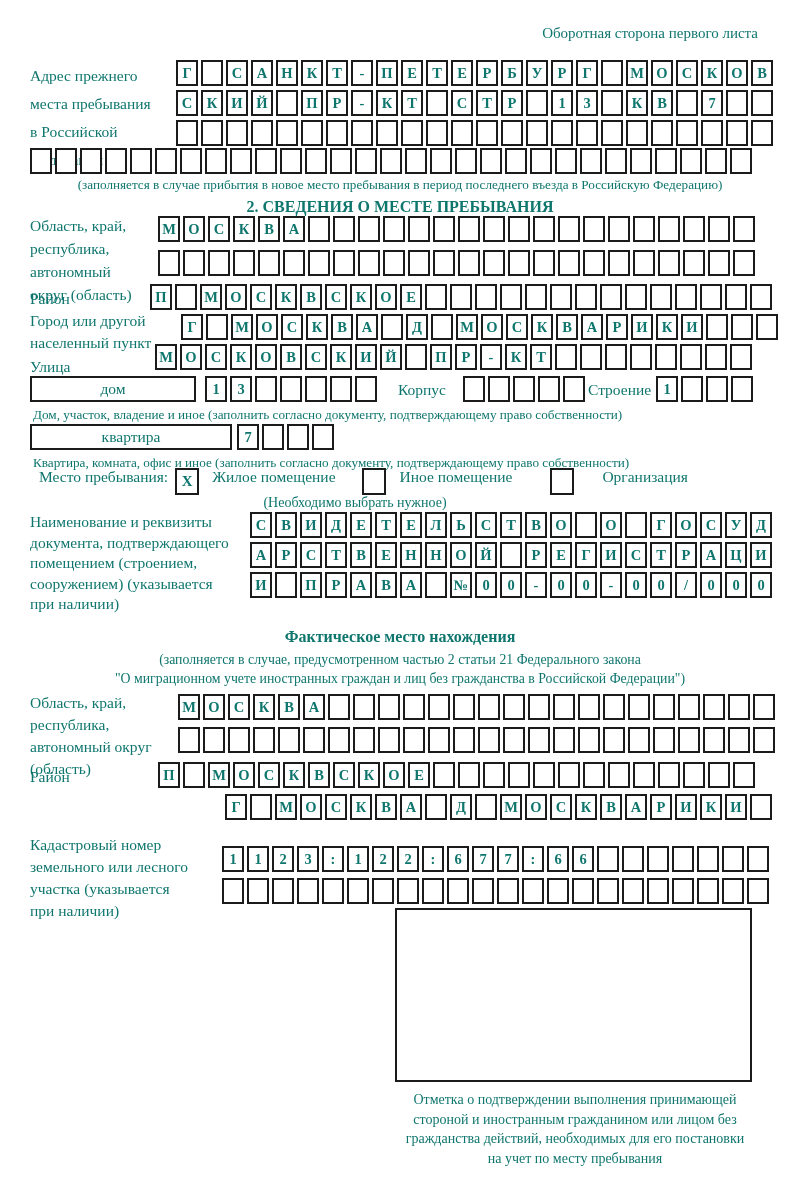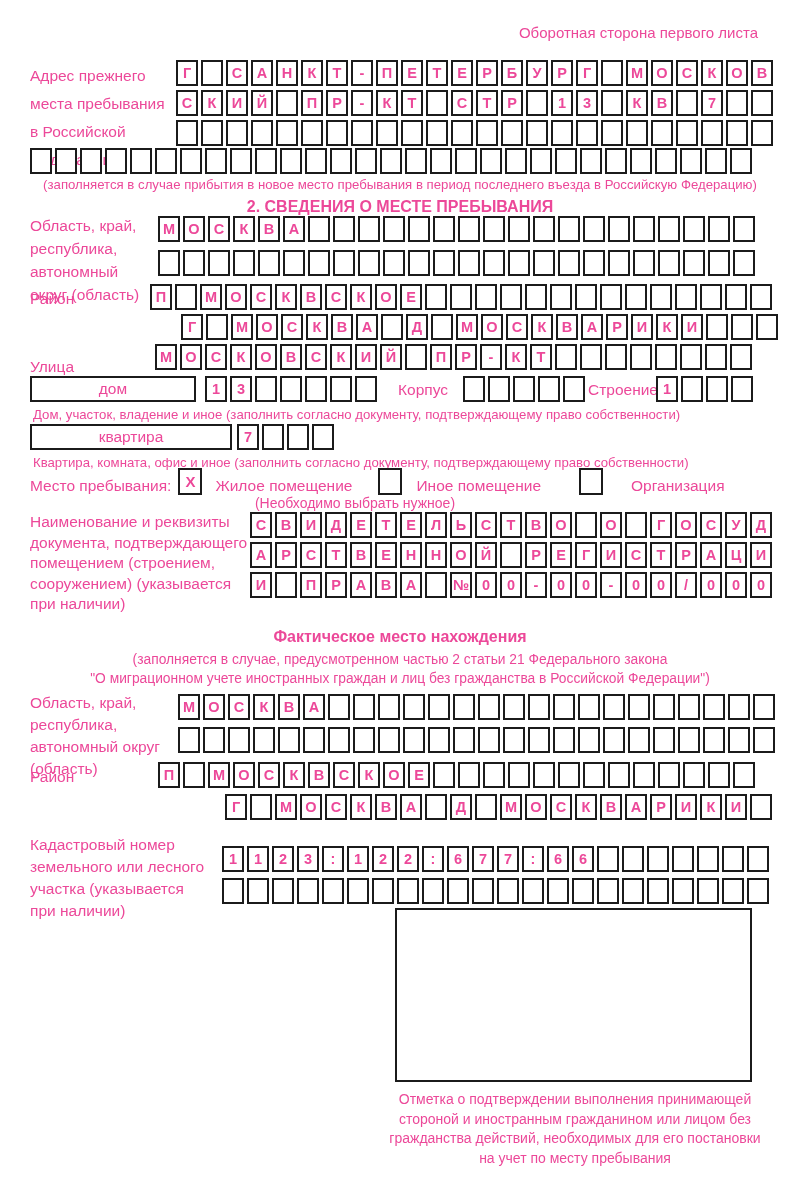--- a/index.html
+++ b/index.html
@@ -1,28 +1,28 @@
 <!DOCTYPE html>
 <html><head>
 <meta charset="utf-8">
 <style>
   html,body{margin:0;padding:0;background:#fff;}
   .page{position:relative;width:800px;height:1180px;background:#ffffff;
-        font-family:Liberation Sans, sans-serif;color:#ec4899;overflow:hidden;}
+        font-family:Liberation Serif, serif;color:#0f766e;overflow:hidden;}
   .lbl{position:absolute;font-size:15.5px;line-height:22px;white-space:nowrap;}
   .lbl-sm{position:absolute;font-size:13.2px;white-space:nowrap;}
   .center{left:0;width:800px;text-align:center;white-space:normal;}
   .bold{font-weight:bold;}
   .boxrow{position:absolute;display:flex;}
   .cb{box-sizing:border-box;flex:none;width:22px;height:26px;border:2px solid #1b1b1b;
       margin-right:3px;display:flex;align-items:center;justify-content:center;
       font-size:14.5px;font-weight:bold;background:#fff;}
   .widebox{position:absolute;box-sizing:border-box;height:26px;border:2px solid #1b1b1b;
       display:flex;align-items:center;justify-content:center;font-size:15.5px;background:#fff;}
-  .mesto-row{position:absolute;display:flex;align-items:flex-end;font-size:15.5px;}
+  .mesto-row{position:absolute;display:flex;align-items:flex-start;font-size:15.5px;margin-left:9px;}
   .chk{box-sizing:border-box;flex:none;width:24px;height:27px;border:2px solid #1b1b1b;
       display:flex;align-items:center;justify-content:center;font-size:15px;font-weight:bold;}
   .stampbox{position:absolute;box-sizing:border-box;border:2px solid #1b1b1b;background:#fff;}
   .caption{position:absolute;font-size:14px;line-height:19.5px;text-align:center;}
 </style>
 </head>
 <body>
 
 <div class="page">
 
@@ -228,20 +228,24 @@
       <span class="cb"></span>
       <span class="cb"></span>
       <span class="cb"></span>
       <span class="cb"></span>
       <span class="cb"></span>
       <span class="cb"></span>
       <span class="cb"></span>
       <span class="cb"></span>
     </div>
 
+  <div class="lbl" style="left:30px;top:310px;">
+    <div>Город или другой</div>
+    <div>населенный пункт</div>
+  </div>
   <div class="boxrow" style="left:181px;top:314px;">
       <span class="cb">Г</span>
       <span class="cb"></span>
       <span class="cb">М</span>
       <span class="cb">О</span>
       <span class="cb">С</span>
       <span class="cb">К</span>
       <span class="cb">В</span>
       <span class="cb">А</span>
       <span class="cb"></span>

